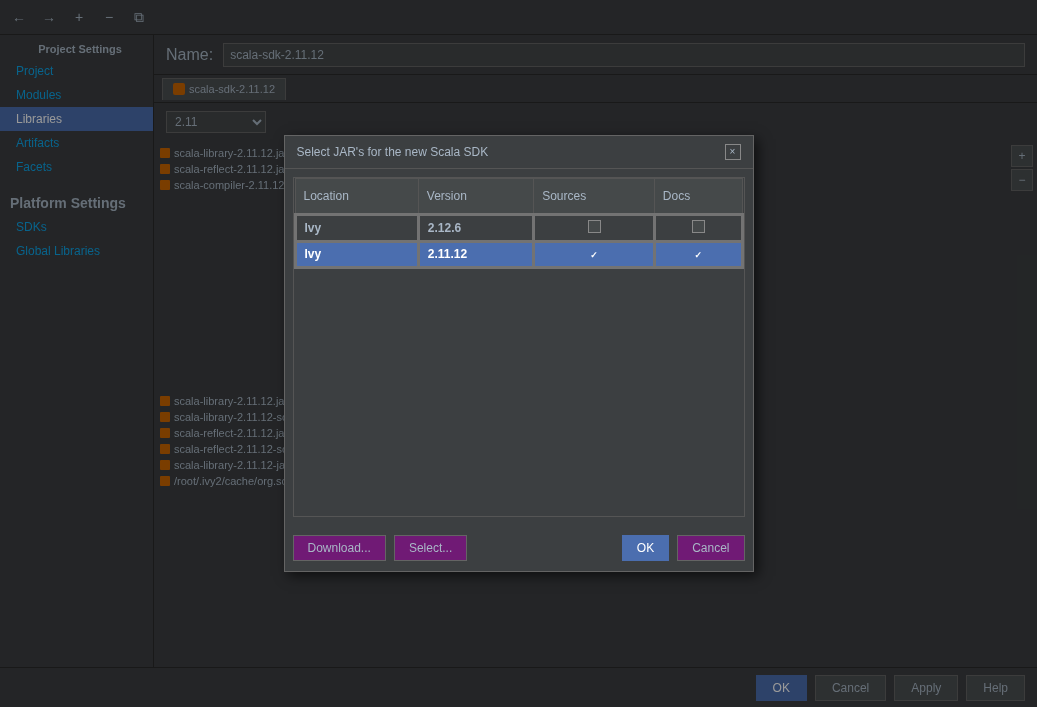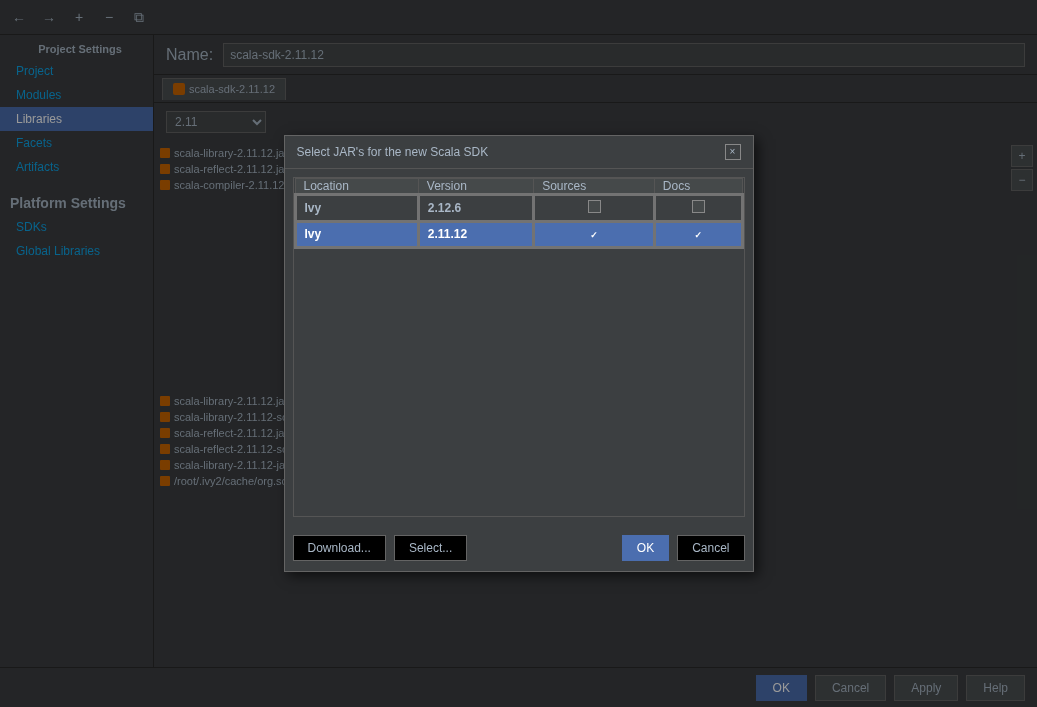--- a/index.html
+++ b/index.html
@@ -285,21 +285,21 @@
     
     .jar-table {
       width: 100%;
       border-collapse: collapse;
       font-size: 12px;
     }
 
     .jar-table th {
       background: #45494a;
       color: #a9b7c6;
-      padding: 0 8px;
+      padding: 10px 8px;
       text-align: left;
       border: 1px solid #555;
       font-weight: normal;
     }
 
     .jar-table td {
       padding: 4px 8px;
       border: 3px solid #737373;
       color: #a9b7c6;
       background: #3c3f41;
@@ -349,21 +349,21 @@
     .modal-footer {
       padding: 10px 8px;
       display: flex;
       align-items: center;
       gap: 8px;
     }
 
     .modal-btn {
       height: 26px;
       padding: 0 14px;
-      background: #000000;
+      background: #701a75;
       border: 1px solid #646464;
       color: #a9b7c6;
       font-size: 12px;
       cursor: pointer;
     }
 
     .modal-btn.primary {
       background: #4b6eaf;
       border-color: #4b6eaf;
       color: white;
@@ -420,22 +420,22 @@
     <button class="toolbar-btn">⧉</button>
   </div>
 
   <div class="content-area">
 
     <div class="sidebar">
       <div class="sidebar-section-title">Project Settings</div>
       <div class="sidebar-item">Project</div>
       <div class="sidebar-item">Modules</div>
       <div class="sidebar-item active">Libraries</div>
+      <div class="sidebar-item">Artifacts</div>
       <div class="sidebar-item">Facets</div>
-      <div class="sidebar-item">Artifacts</div>
 
       <div class="sidebar-divider"></div>
 
       <div class="sidebar-section-title-2">Platform Settings</div>
       <div class="sidebar-item">SDKs</div>
       <div class="sidebar-item">Global Libraries</div>
 
     </div>
 
     <div class="main-panel">

